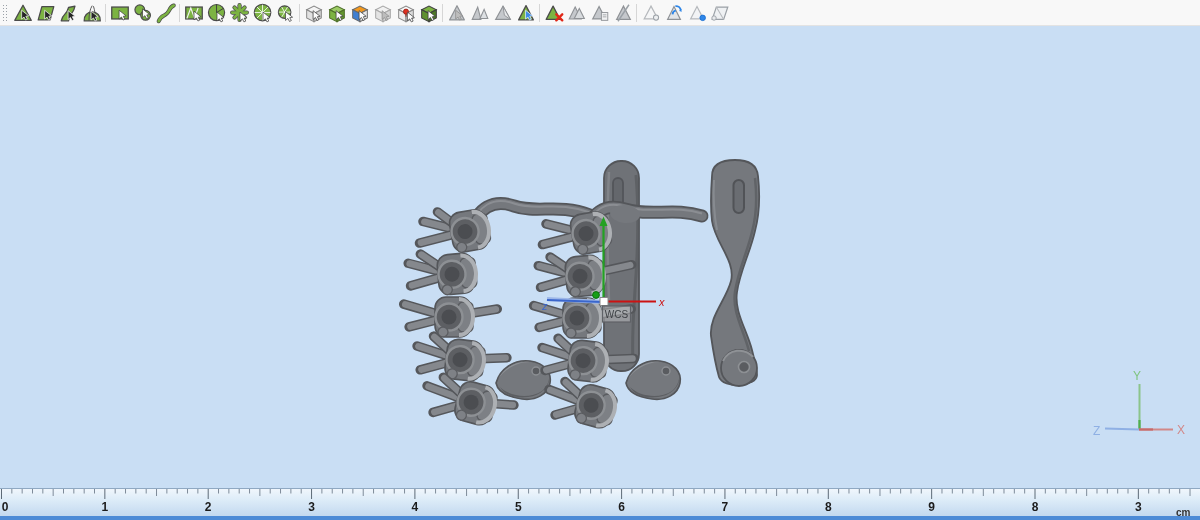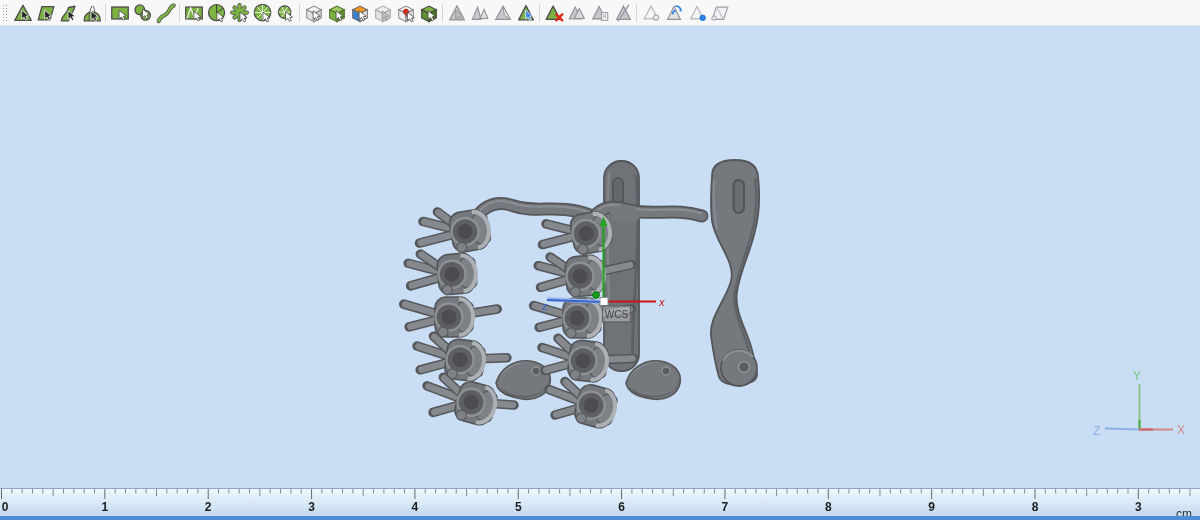--- a/index.html
+++ b/index.html
@@ -12,21 +12,21 @@
   .tool-btn{width:23px;height:24px;display:flex;align-items:center;justify-content:center;border:none;background:transparent;padding:0;cursor:default;}
   .tool-btn svg{display:block;}
   .tb-sep{width:1px;height:18px;background:#d6d6d6;margin:0 2px;}
   
   .viewport{position:relative;height:462px;background:#c9def4;flex:0 0 auto;}
   .viewport svg{position:absolute;left:0;top:0;}
   
   .ruler{position:relative;height:27px;border-top:1px solid #8fa8c2;background:linear-gradient(#f0f6fc 0%,#ddecf8 40%,#c3d9ef 100%);flex:0 0 auto;overflow:hidden;}
   .ruler svg{position:absolute;left:0;top:0;}
   .ruler-number{position:absolute;top:11px;transform:translateX(-50%);font-size:12px;font-weight:700;color:#1c1c1c;letter-spacing:0;}
-  .ruler-unit{position:absolute;top:18px;left:1176px;font-size:12px;font-weight:400;color:#333;}
+  .ruler-unit{position:absolute;top:18px;left:1176px;font-size:10px;font-weight:700;color:#333;}
   
   .statusbar{height:4px;background:#4d8bd6;flex:0 0 auto;}
   text{font-family:"Liberation Sans",sans-serif;}
 </style>
 </head>
 <body>
 
 <div class="app">
 
   <div class="toolbar">

